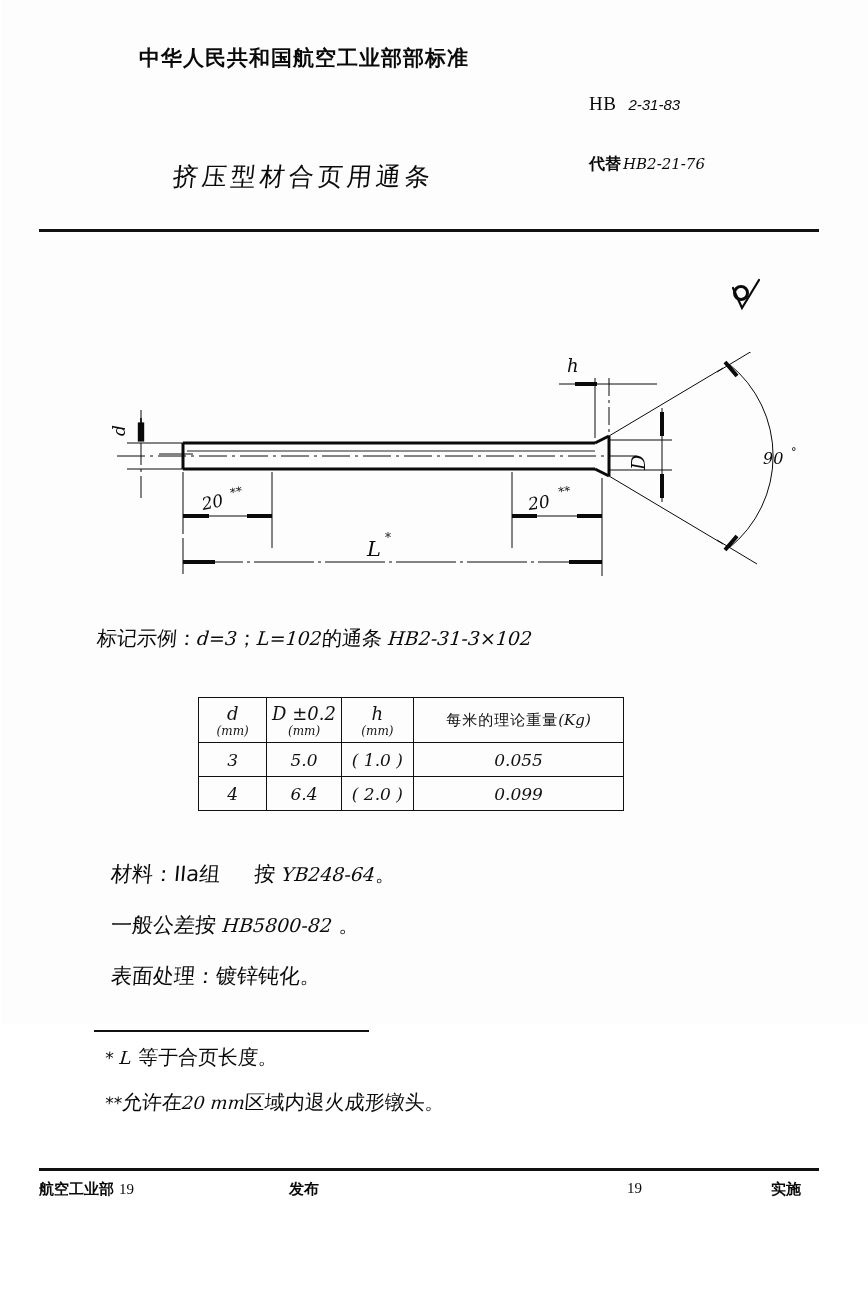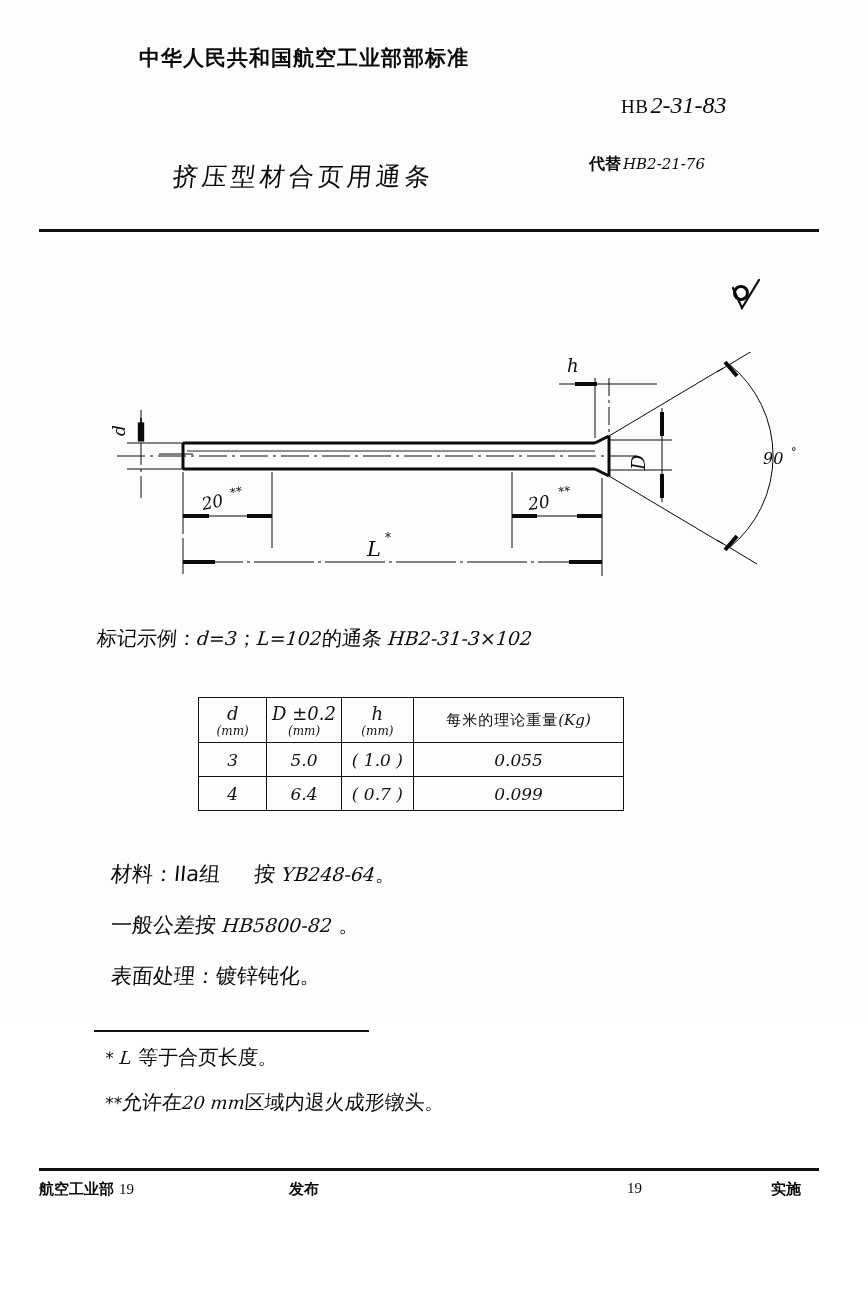--- a/index.html
+++ b/index.html
@@ -32,26 +32,26 @@
     letter-spacing: 1px;
     font-family: "DejaVu Sans", sans-serif;
     white-space: nowrap;
   }
   .std-no {
     left: 588px; top: 92px;
     font-size: 19px;
     font-family: "DejaVu Serif", serif;
     white-space: nowrap;
   }
-  .std-no .hb { font-family: "Liberation Serif", serif; letter-spacing: 0.5px; margin-left: 32px;}
+  .std-no .hb { font-family: "Liberation Serif", serif; letter-spacing: 0.5px;}
   .std-no .num {
     font-style: italic;
-    font-size: 24px;
-    font-family: Liberation Serif, serif;
-    margin-left: 2px;
+    font-size: 15px;
+    font-family: Liberation Sans, sans-serif;
+    margin-left: 12px;
   }
   .replaces {
     left: 588px; top: 154px;
     font-size: 16px;
     white-space: nowrap;
     font-family: "DejaVu Sans", sans-serif;
     font-weight: bold;
   }
   .replaces .old {
     font-weight: normal;
@@ -325,21 +325,21 @@
     <tbody>
       <tr>
         <td>3</td>
         <td>5.0</td>
         <td>( 1.0 )</td>
         <td>0.055</td>
       </tr>
       <tr>
         <td>4</td>
         <td>6.4</td>
-        <td>( 0.7 )</td>
+        <td>( 2.0 )</td>
         <td>0.099</td>
       </tr>
     </tbody>
   </table>
 
   <div class="abs notes">
     <div class="note-line">
       <span>材料：</span><span>IIa组</span><span class="gap"></span><span>按</span>&nbsp;<span class="it">YB248-64</span><span>。</span>
     </div>
     <div class="note-line">

